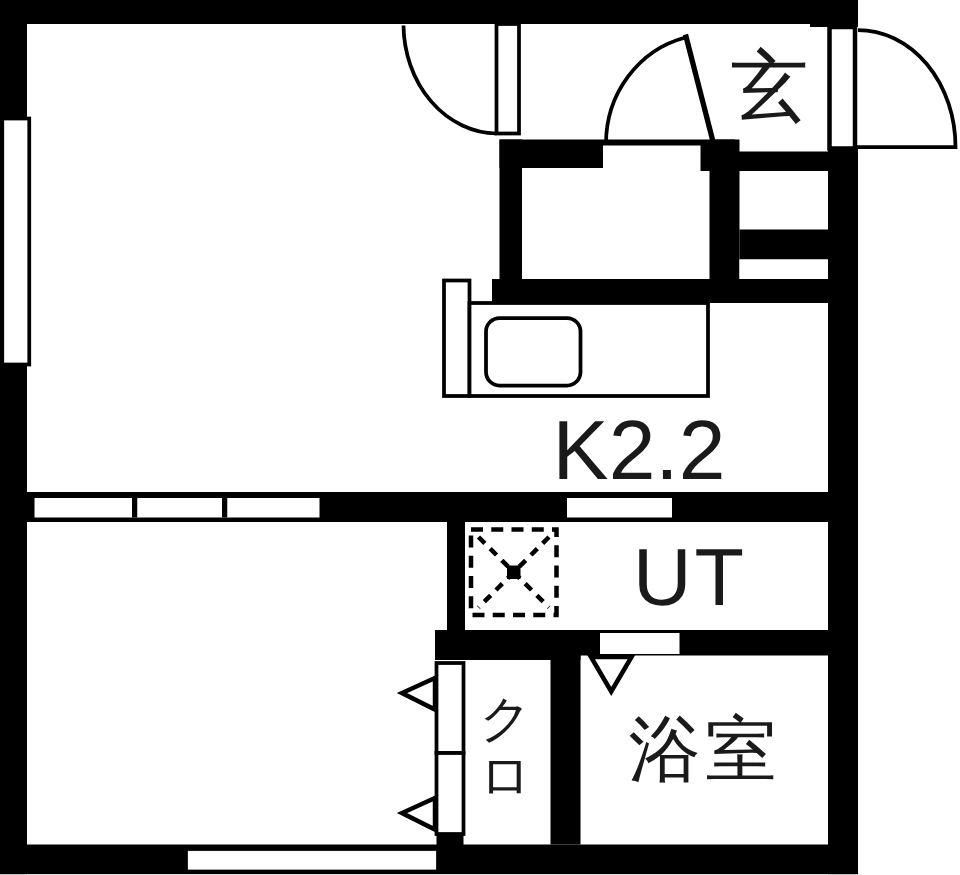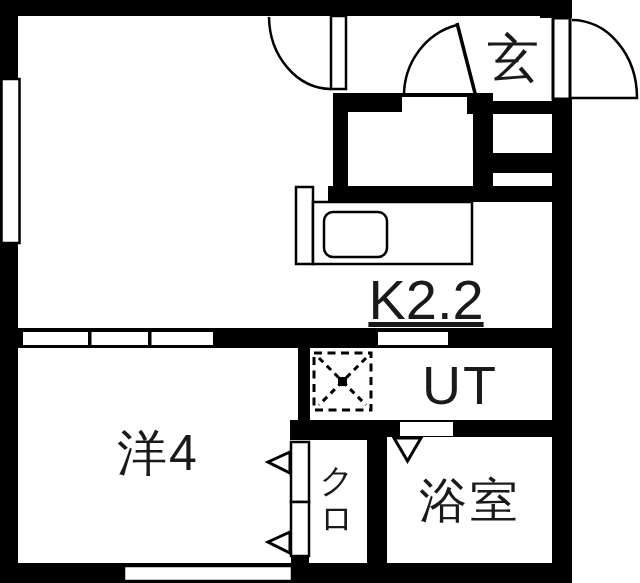--- a/index.html
+++ b/index.html
@@ -15,21 +15,21 @@
     position:absolute;
     transform:translate(-50%,-50%);
     color:#1a1a1a;
     white-space:nowrap;
     line-height:1;
     user-select:none;
   }
   .lbl-ld     {left:172px;top:177px;font-size:62px;letter-spacing:-1.5px;}
   .lbl-wc     {left:411px;top:150px;font-size:58px;letter-spacing:-1px;}
   .lbl-genkan {left:513px;top:58px; font-size:52px;}
-  .lbl-k      {left:426px;top:300px;font-size:56px;text-decoration:underline;}
+  .lbl-k      {left:426px;top:300px;font-size:56px;}
   .lbl-ut     {left:460px;top:385px;font-size:54px;letter-spacing:2px;}
   .lbl-west   {left:158px;top:453px;font-size:50px;letter-spacing:2px;}
   .lbl-bath   {left:470px;top:501px;font-size:48px;letter-spacing:3px;}
   .lbl-closet {left:337px;top:499px;font-size:34px;text-align:center;}
   .lbl-closet span{display:block;line-height:1.12;}
 </style>
 </head>
 <body>
 
 <div class="plan">
@@ -90,20 +90,19 @@
     <rect x="291" y="502" width="18" height="54" fill="#fff" stroke="#000" stroke-width="2.5"></rect>
     <polygon points="290,452 290,473 268,462" fill="#fff" stroke="#000" stroke-width="3"></polygon>
     <polygon points="290,532 290,553 268,542" fill="#fff" stroke="#000" stroke-width="3"></polygon>
 
     <polygon points="394,438 421,438 407.5,461" fill="#fff" stroke="#000" stroke-width="3"></polygon>
   </svg>
 
   <div class="lbl lbl-genkan">玄</div>
   <div class="lbl lbl-k">K2.2</div>
   <div class="lbl lbl-ut">UT</div>
-  <div class="lbl lbl-west">洋4</div>
   <div class="lbl lbl-closet">
     <span>ク</span>
     <span>ロ</span>
   </div>
   <div class="lbl lbl-bath">浴室</div>
 
 </div>
 
 </body></html>

